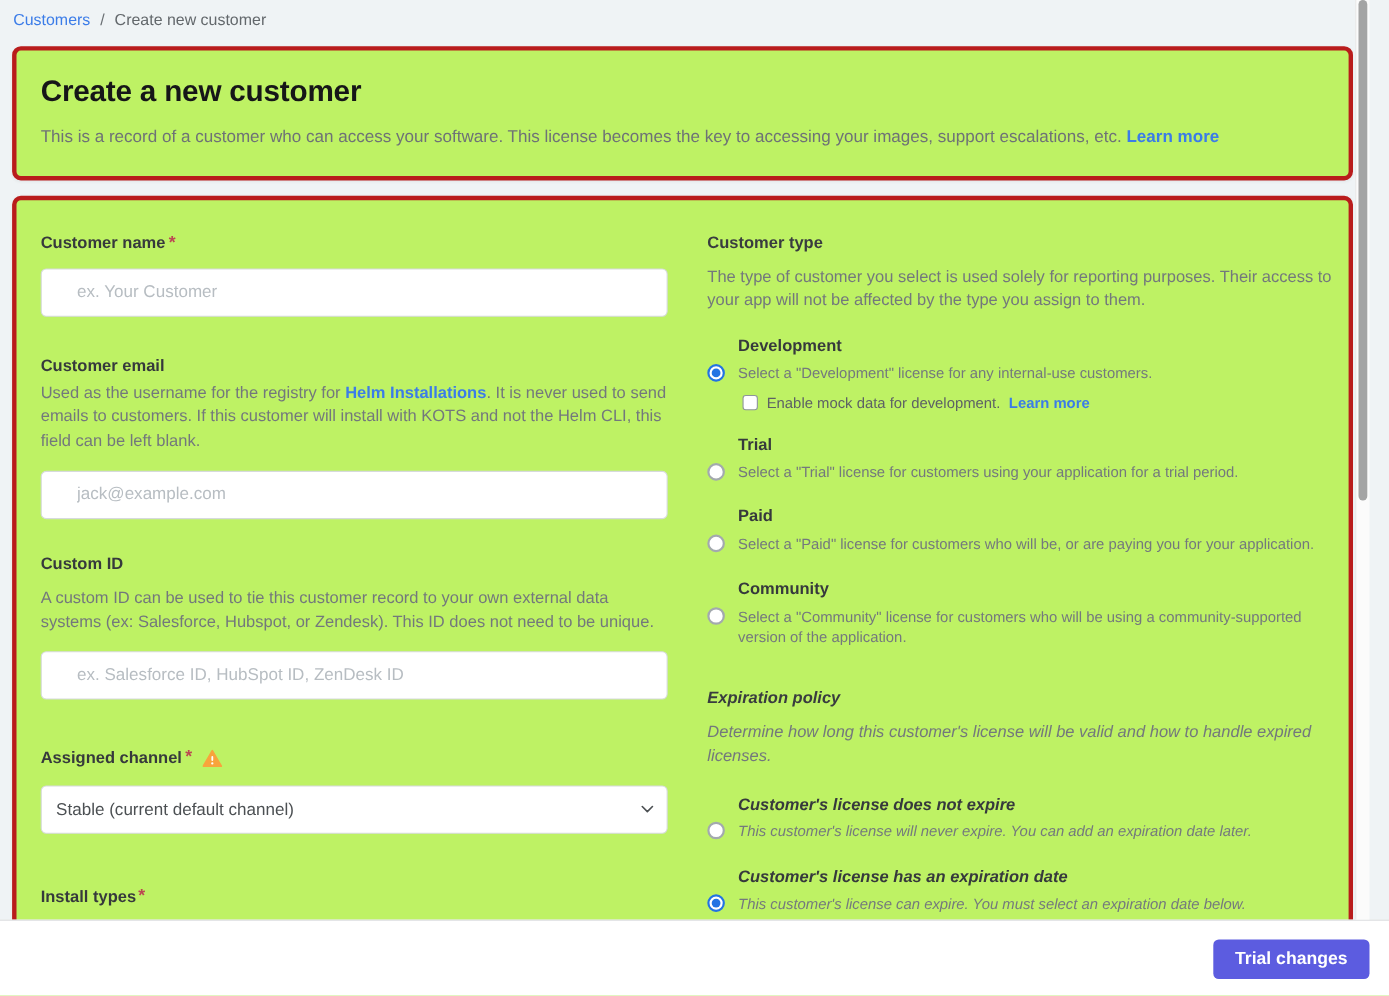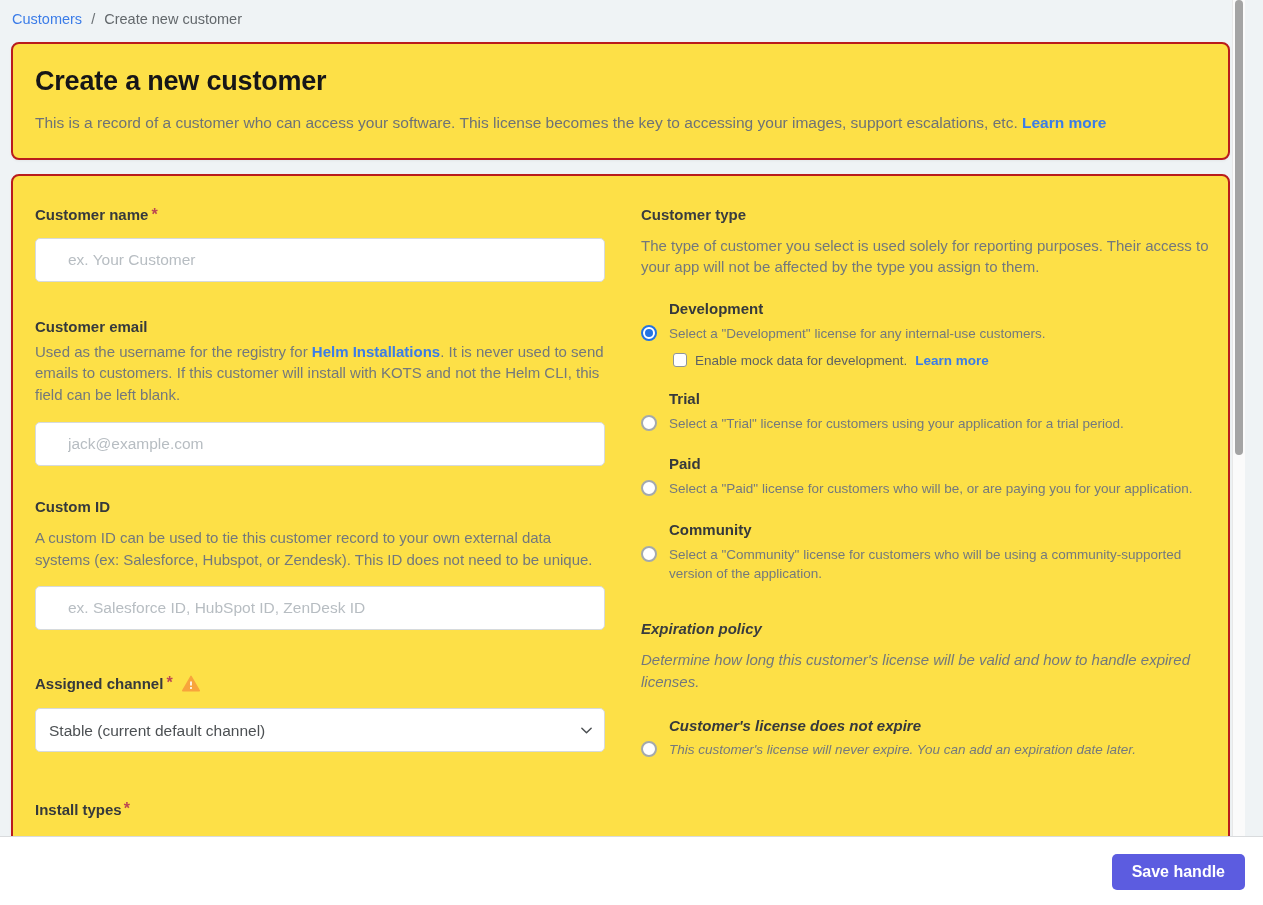--- a/index.html
+++ b/index.html
@@ -13,22 +13,22 @@
   .content { position:absolute; top:0; left:0; width:1245px; height:905px; }
 
   
   .breadcrumb { padding:11px 0 0 12px; font-size:14.5px; color:#6b7074; }
   .breadcrumb a { color:#3b7ce8; text-decoration:none; cursor:pointer; }
   .breadcrumb .sep { margin:0 5px; color:#6b7074; }
   .breadcrumb .current { color:#63686c; }
 
   
   .card {
-    background:#fde047;
-    border:2px solid #b91c1c;
+    background:#bef264;
+    border:4px solid #b91c1c;
     border-radius:8px;
     box-shadow:0 1px 3px rgba(0,0,0,0.05);
     margin-left:11px;
     width:1219px;
   }
   .header-card { margin-top:15px; padding:22px 22px 24px 22px; }
   .header-card h1 { font-size:27px; font-weight:700; color:#161618; letter-spacing:-0.2px; }
   .header-card p { margin-top:15px; font-size:15.5px; color:#6e7276; line-height:1.4; }
   a.inline-link { color:#3b7ce8; text-decoration:none; cursor:pointer;font-weight:bold; }
 
@@ -230,26 +230,31 @@
       <div class="exp-section">
         <div class="section-label">Expiration policy</div>
         <div class="desc mt12">Determine how long this customer's license will be valid and how to handle expired licenses.</div>
 
         <div class="opt exp-opt">
           <div class="opt-title">Customer's license does not expire</div>
           <span class="radio"></span>
           <div class="opt-desc">This customer's license will never expire. You can add an expiration date later.</div>
         </div>
 
+        <div class="opt exp-opt">
+          <div class="opt-title">Customer's license has an expiration date</div>
+          <span class="radio checked"></span>
+          <div class="opt-desc">This customer's license can expire. You must select an expiration date below.</div>
+        </div>
       </div>
 
     </div>
   </div>
 
   <div class="footer">
-    <button class="save-btn">Save handle</button>
+    <button class="save-btn">Trial changes</button>
   </div>
 
   <div class="scrollbar">
     <div class="scroll-thumb"></div>
   </div>
 
 </div>
 
 </body></html>

